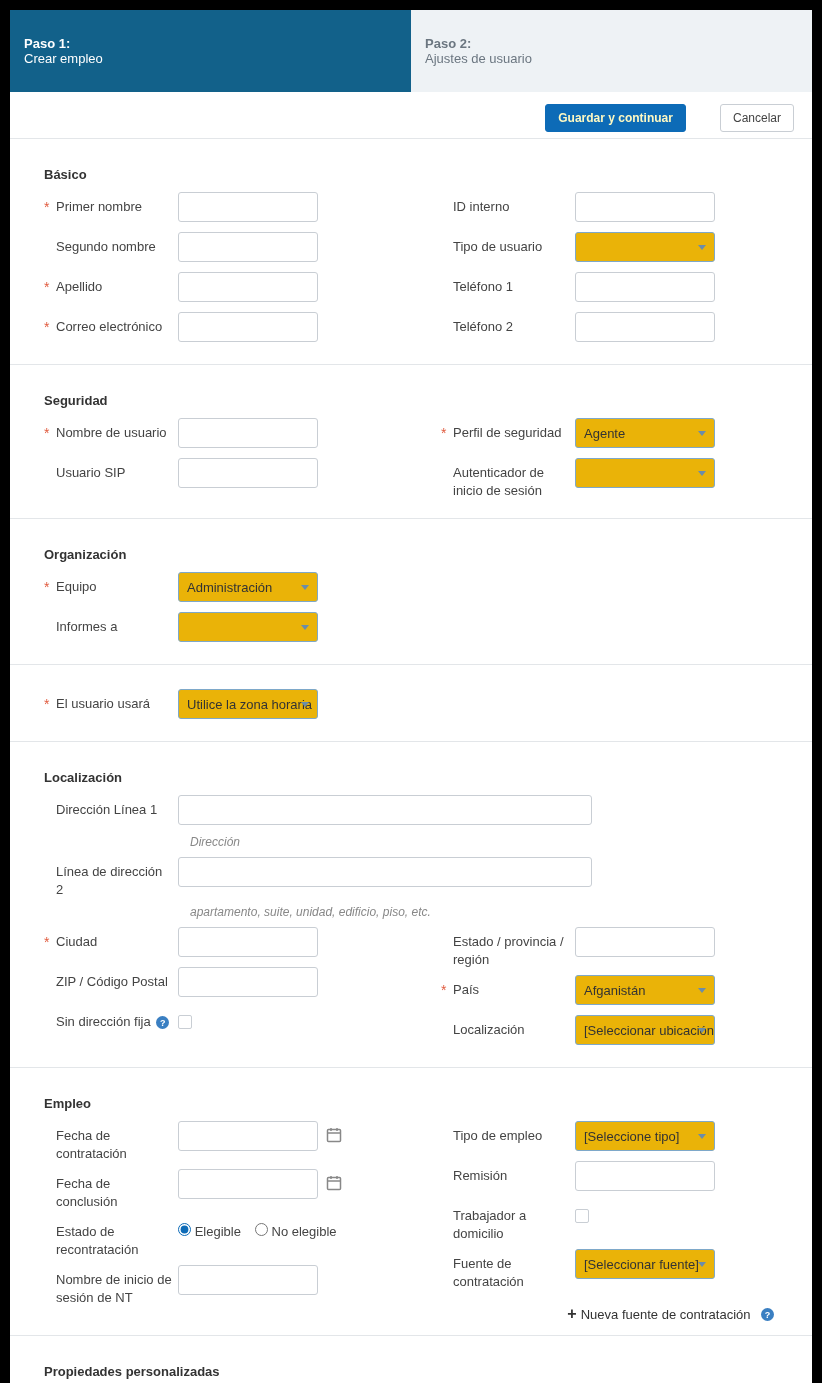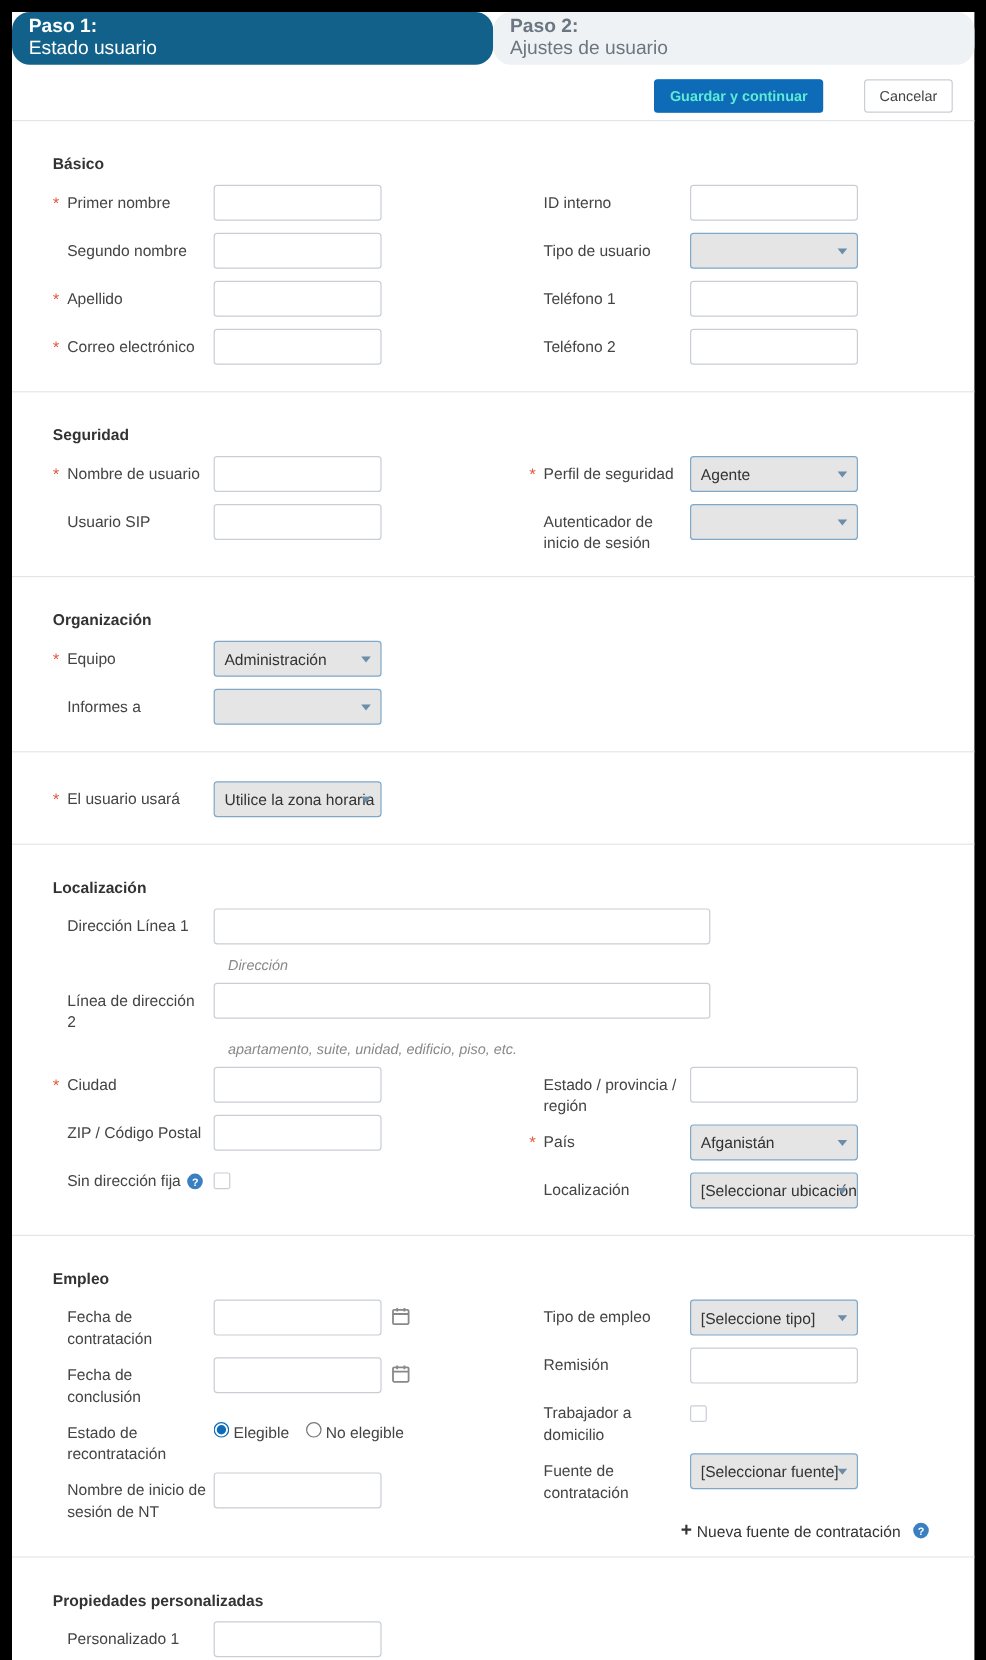--- a/index.html
+++ b/index.html
@@ -1,37 +1,37 @@
 <!DOCTYPE html>
 <html><head>
 <meta charset="utf-8">
 <style>
   * { box-sizing: border-box; margin: 0; padding: 0; }
   body { font-family: -apple-system, BlinkMacSystemFont, "Segoe UI", Arial, sans-serif; background: #000; padding: 10px; }
   .frame { background: #fff; width: 802px; margin: 0 auto; }
   .steps { display: flex; }
-  .step { flex: 1; padding: 4px 14px; font-size: 16px; border-radius: 15px; }
+  .step { flex: 1; padding: 26px 14px; font-size: 13px; }
   .step-active { background: #12618a; color: #fff; }
   .step-inactive { background: #eef2f5; color: #6b7680; }
   .step-title { font-weight: 700; }
   .actions { display: flex; justify-content: flex-end; gap: 10px; padding: 12px 18px 6px; }
   .btn { font-size: 12px; padding: 6px 12px; border-radius: 3px; border: 1px solid; cursor: pointer; background: #fff; }
-  .btn-primary { background: #0d6bb7; color: #5eead4; border-color: #0d6bb7; font-weight: 600; }
+  .btn-primary { background: #0d6bb7; color: #fef9c3; border-color: #0d6bb7; font-weight: 600; }
   .btn-secondary { color: #444; border-color: #c9ced4; margin-left: 24px; }
   .section { border-top: 1px solid #e3e6e9; padding: 24px 0 12px; }
   .section:first-of-type { border-top: none; }
   .section-title { font-weight: 700; font-size: 13px; color: #333; padding: 4px 34px 10px; }
   .row { display: flex; padding: 0 34px; }
   .col { flex: 1; }
   .field { display: flex; align-items: flex-start; margin-bottom: 6px; min-height: 34px; }
   .req { width: 12px; color: #e15b3f; font-size: 14px; line-height: 30px; }
   .label { width: 122px; font-size: 13px; color: #444; line-height: 18px; padding-top: 6px; padding-right: 6px; }
   .input { width: 140px; height: 30px; border: 1px solid #c9ced4; border-radius: 3px; padding: 0 8px; font-size: 13px; color: #333; }
   .input-wide { width: 414px; }
-  .select { width: 140px; height: 30px; border: 1px solid #7ea8c9; border-radius: 3px; padding: 0 24px 0 8px; font-size: 13px; color: #333; background: #e5e5e5; position: relative; display: flex; align-items: center; overflow: hidden; white-space: nowrap; }
+  .select { width: 140px; height: 30px; border: 1px solid #7ea8c9; border-radius: 3px; padding: 0 24px 0 8px; font-size: 13px; color: #333; background: #eab308; position: relative; display: flex; align-items: center; overflow: hidden; white-space: nowrap; }
   .select::after { content: ""; position: absolute; right: 8px; top: 12px; width: 0; height: 0; border-left: 4px solid transparent; border-right: 4px solid transparent; border-top: 5px solid #6b8da9; }
   .hint { font-size: 12px; font-style: italic; color: #888; margin: 2px 0 8px 146px; }
   .radio-group { display: flex; gap: 14px; align-items: flex-end; font-size: 13px; color: #444; padding-top: 6px; }
   .radio-group input { accent-color: #0d6bb7; }
   .checkbox { width: 14px; height: 14px; border: 1px solid #c9ced4; border-radius: 2px; background: #fff; margin-top: 8px; }
   .help-icon { display: inline-flex; width: 13px; height: 13px; background: #3a7fc2; color: #fff; border-radius: 50%; font-size: 9px; font-weight: 700; align-items: center; justify-content: center; margin-left: 2px; vertical-align: middle; }
   .cal-icon { display: inline-block; width: 16px; height: 16px; margin-left: 8px; margin-top: 6px; cursor: pointer; }
   .cal-icon svg { stroke: #888; fill: none; stroke-width: 1.5; }
   .add-link { font-size: 13px; color: #333; display: inline-flex; align-items: center; gap: 4px; cursor: pointer; margin-top: 8px; }
   .add-link .plus { font-weight: 700; font-size: 16px; }
@@ -40,21 +40,21 @@
   .col2 { padding-left: 60px; }
 </style>
 </head>
 <body>
 
 <div class="frame">
 
   <div class="steps">
     <div class="step step-active">
       <div class="step-title">Paso 1:</div>
-      <div>Estado usuario</div>
+      <div>Crear empleo</div>
     </div>
     <div class="step step-inactive">
       <div class="step-title">Paso 2:</div>
       <div>Ajustes de usuario</div>
     </div>
   </div>
 
   <div class="actions">
     <button class="btn btn-primary">Guardar y continuar</button>
     <button class="btn btn-secondary">Cancelar</button>

